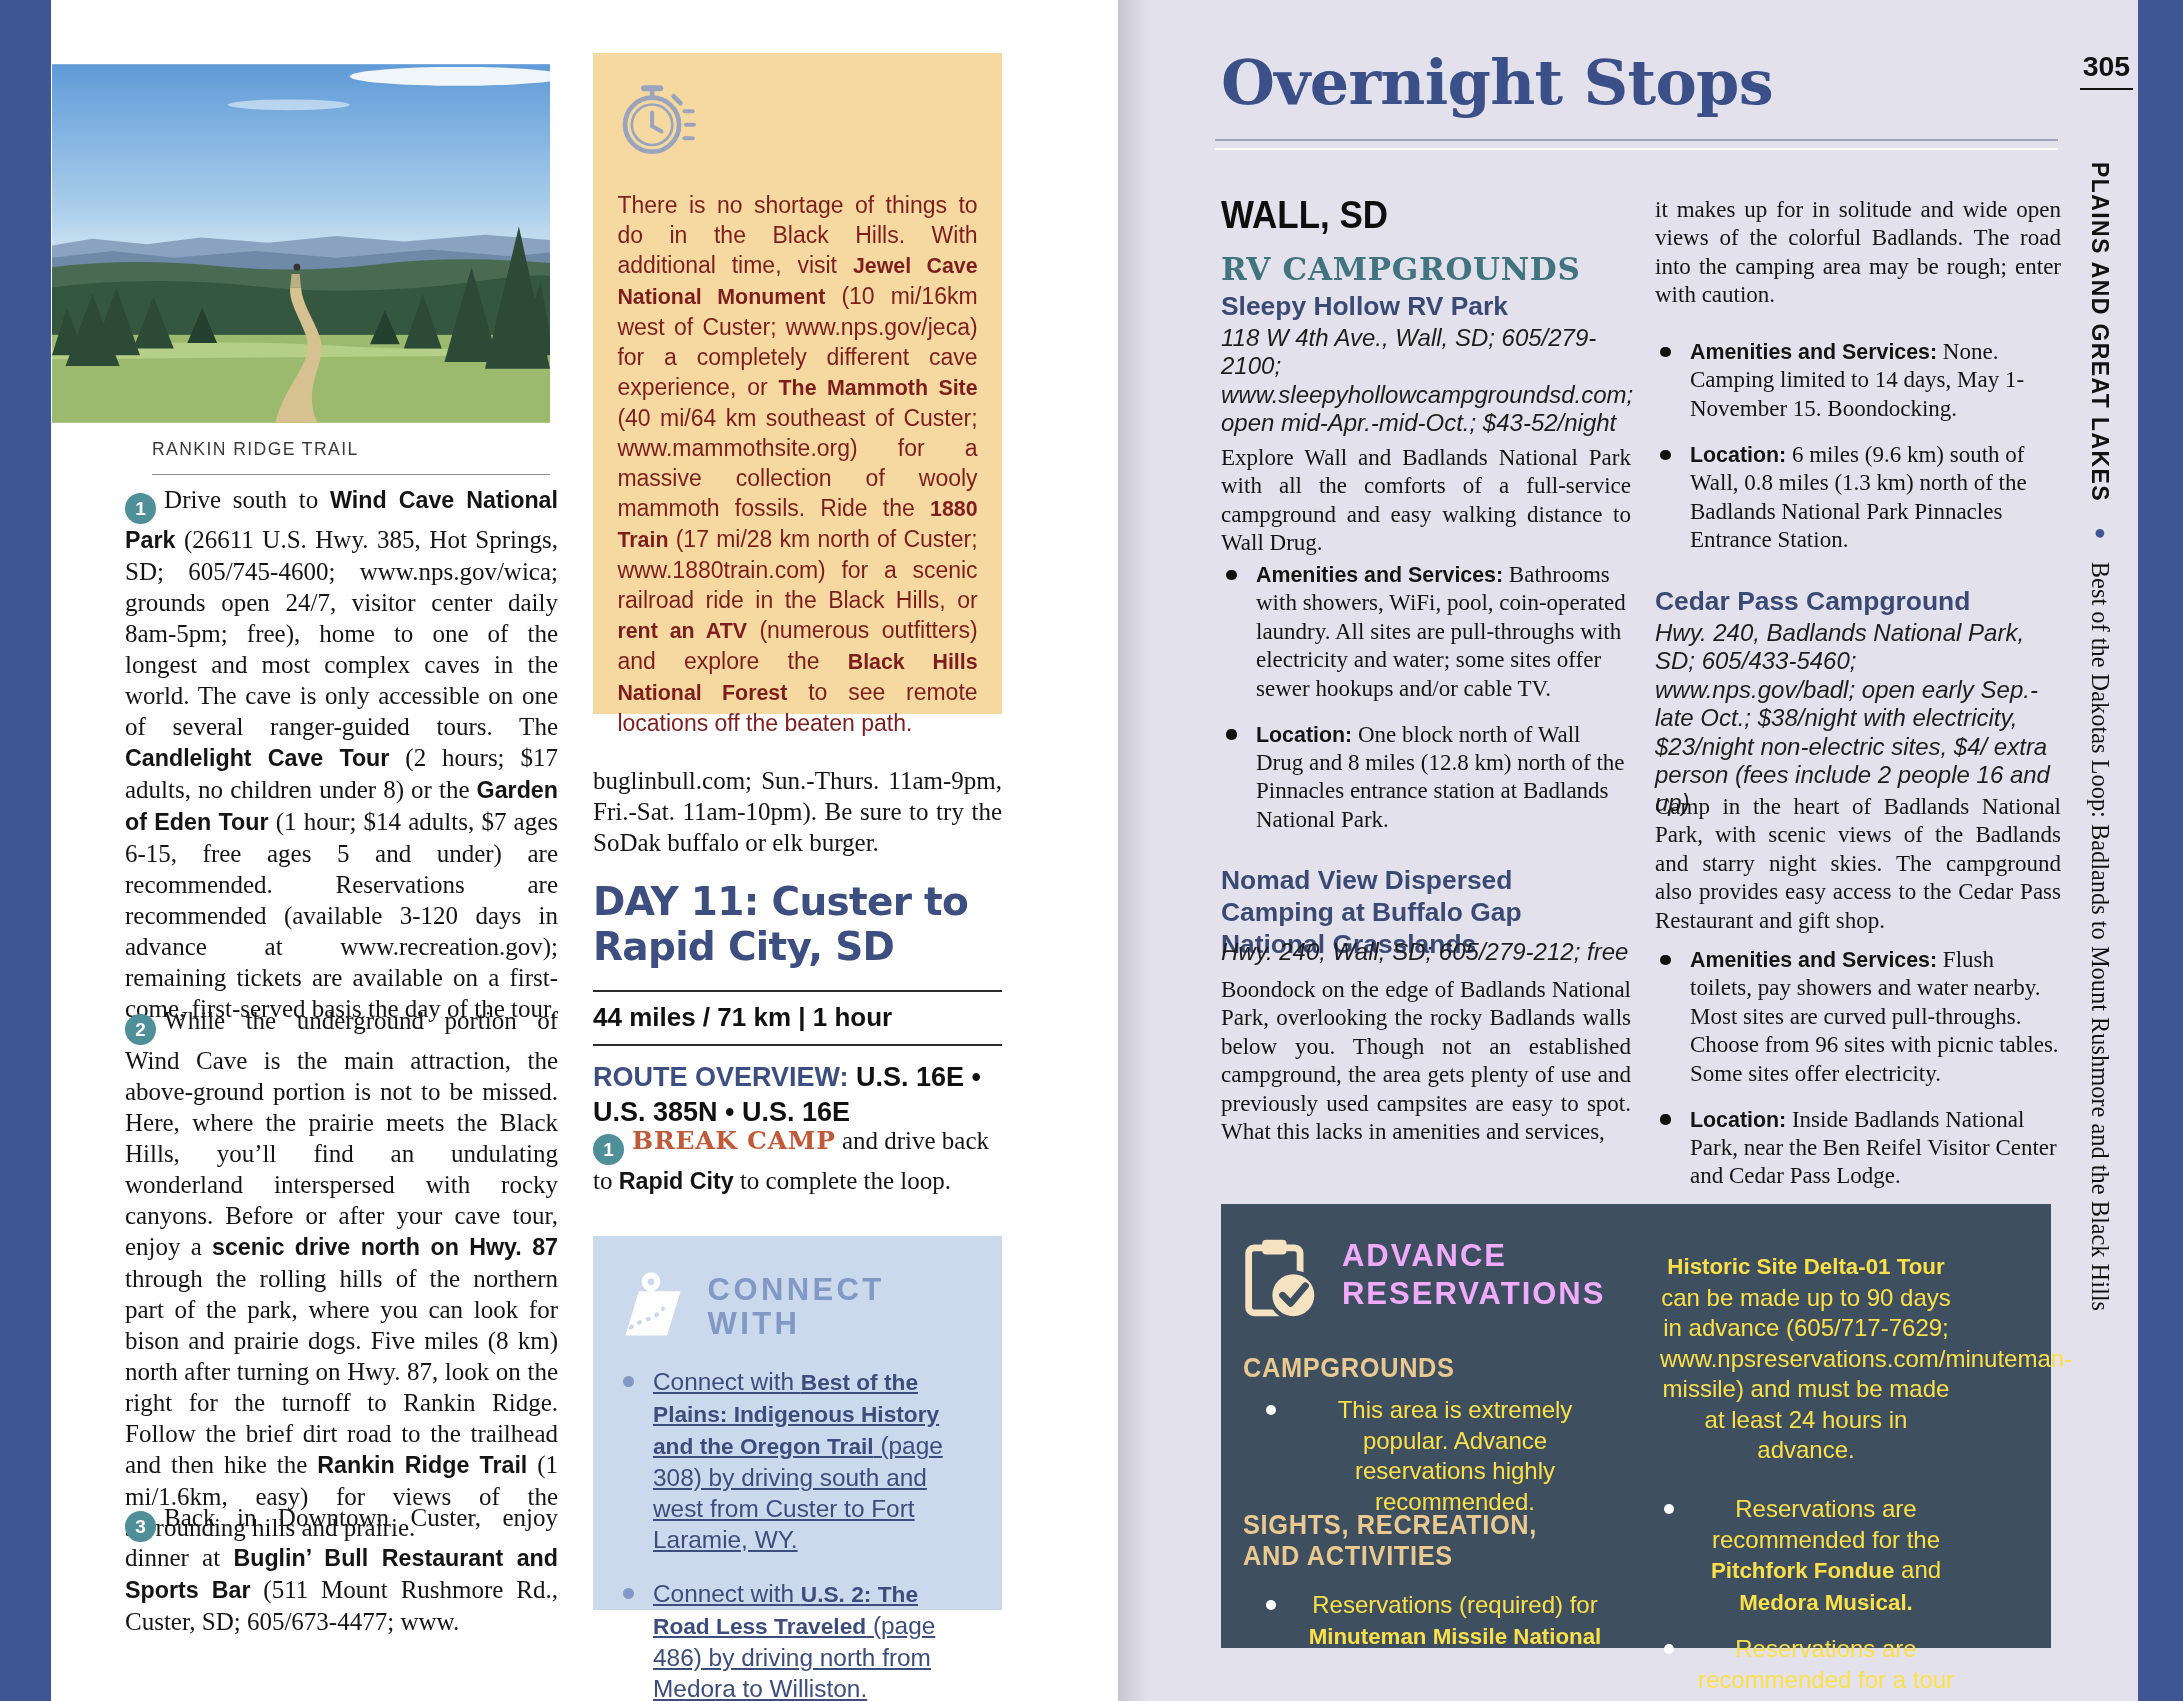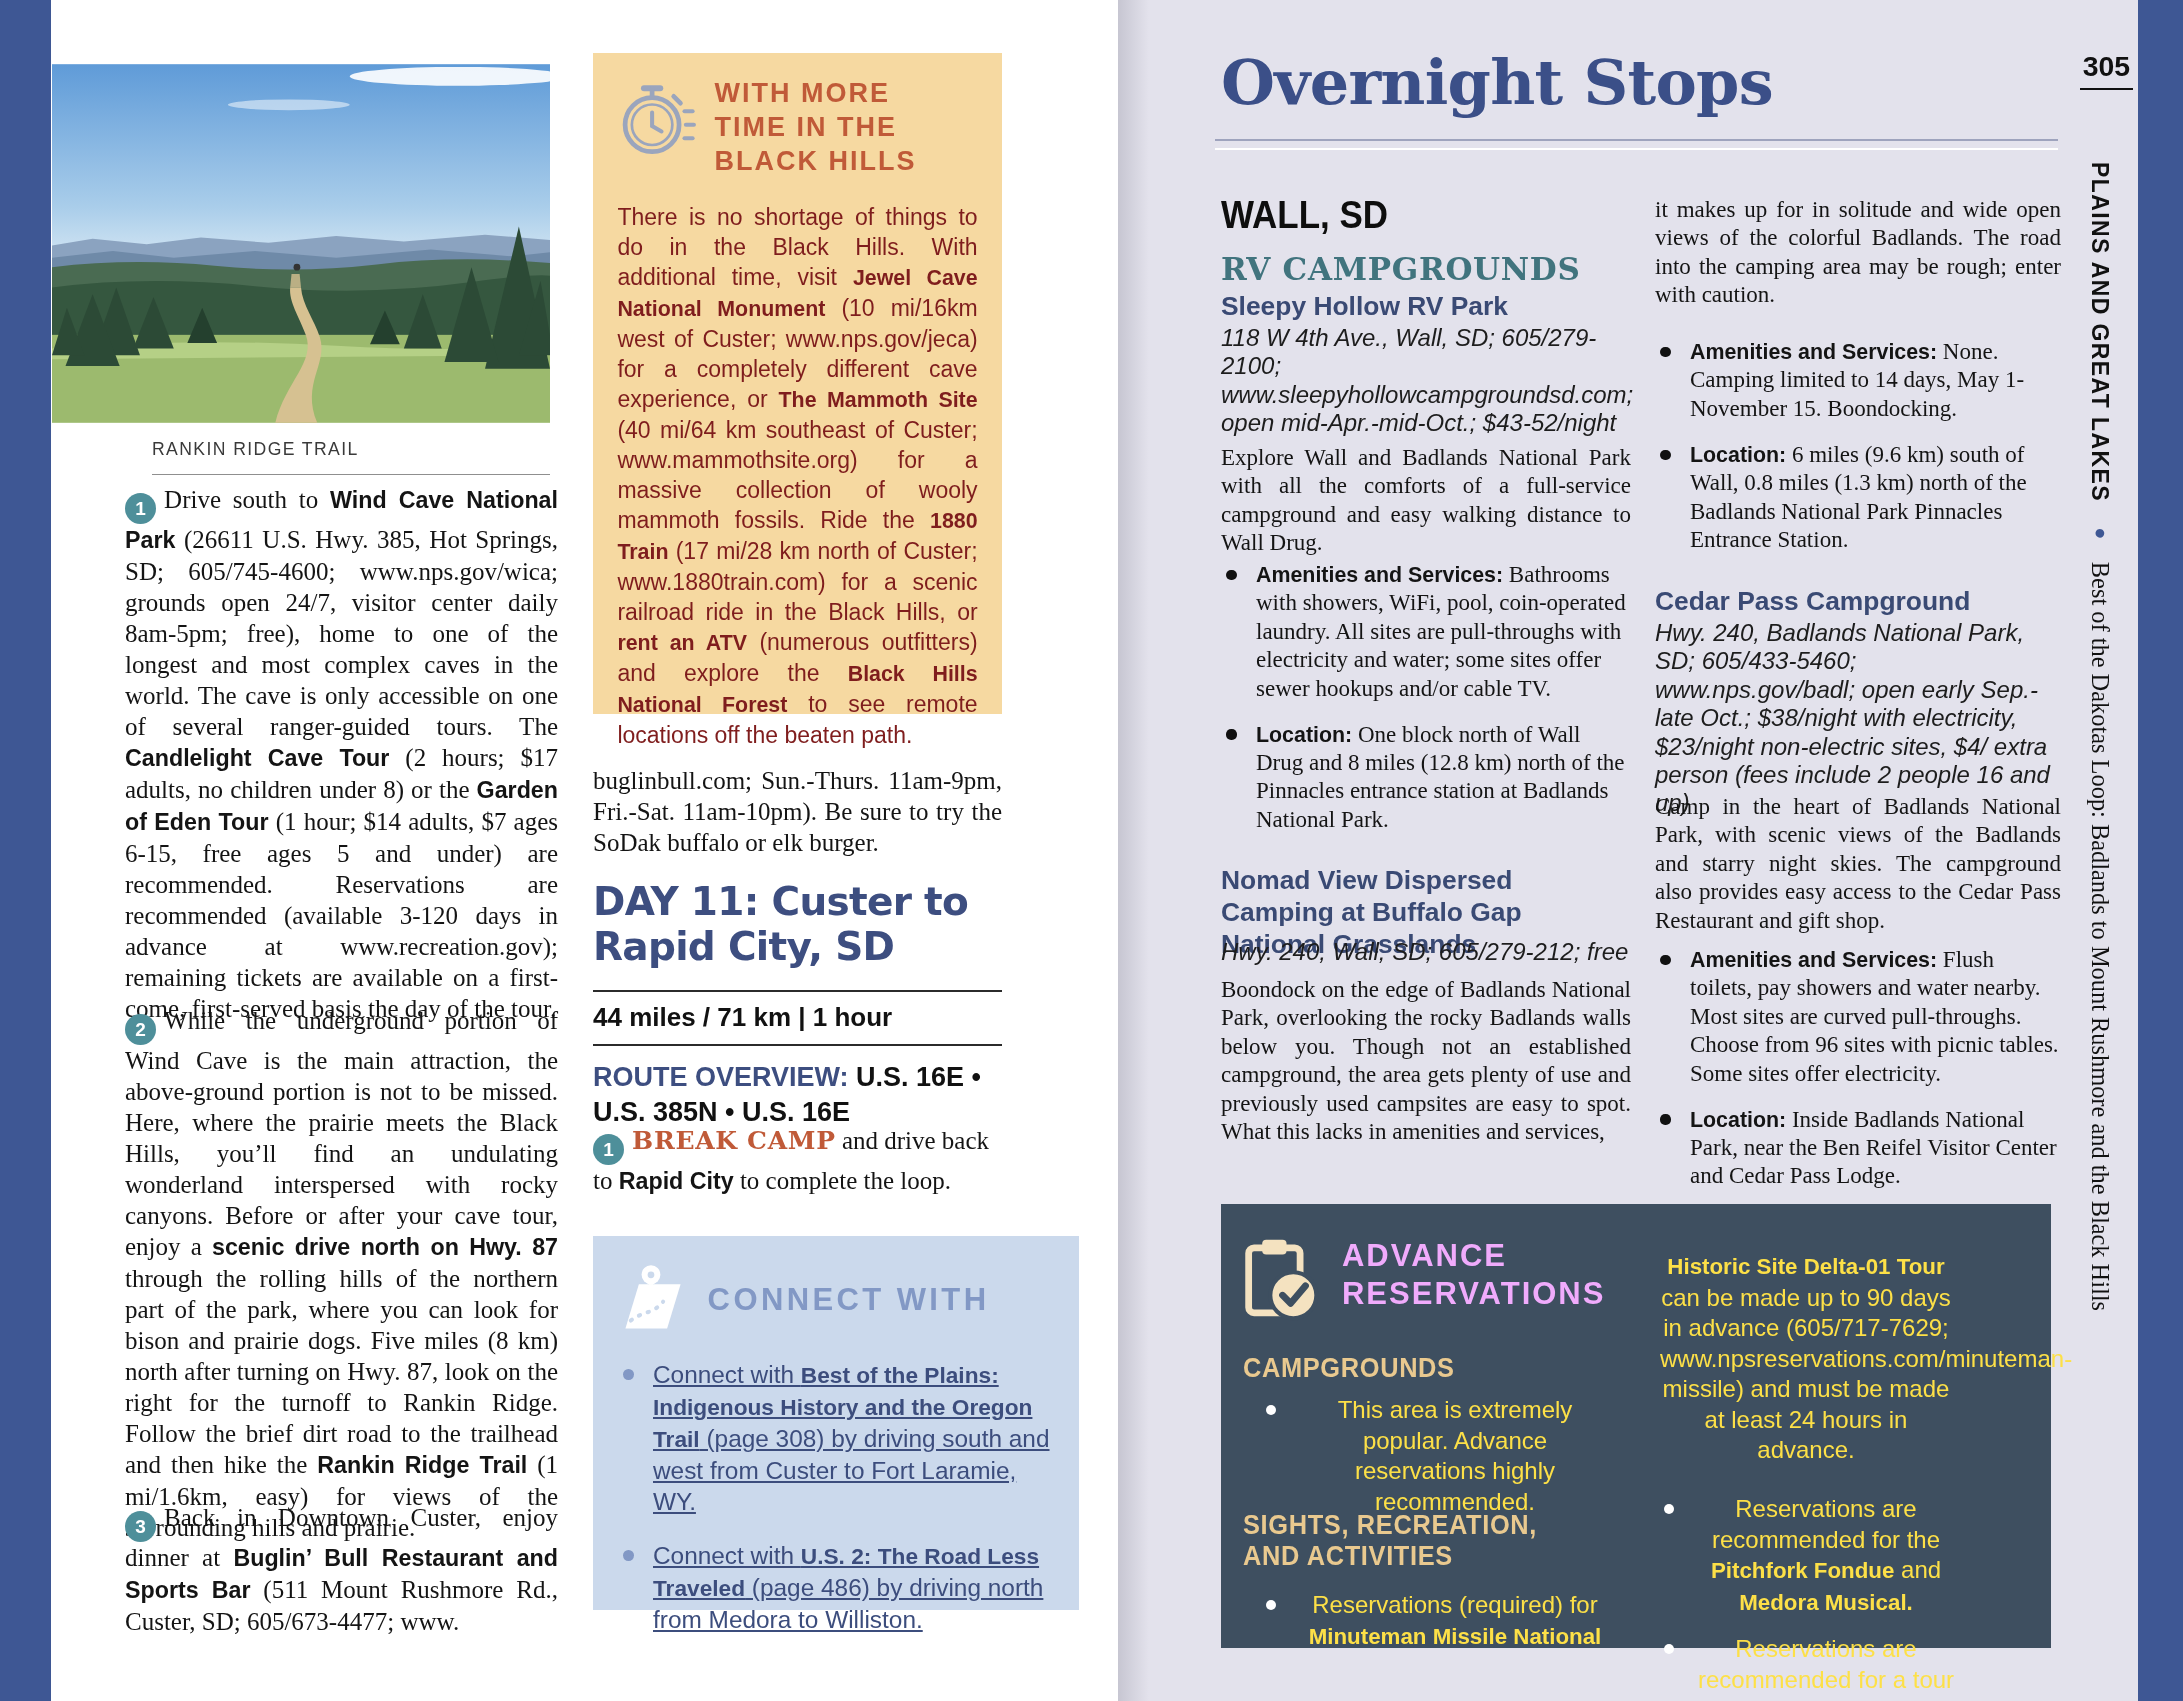--- a/index.html
+++ b/index.html
@@ -43,21 +43,21 @@
   .tan-title{margin-left:16.2px;width:244px;font:bold 27px/34px "Liberation Sans",sans-serif;
              color:#c05a38;letter-spacing:2px;}
   .tan-body{margin-top:24.4px;font:23px/30px "Liberation Sans",sans-serif;text-align:justify;color:#7f1d1d;}
 
   .day-head{font:bold 39px/45px "DejaVu Sans",sans-serif;color:#3d4e80;letter-spacing:-0.7px;}
   .mini-rule{height:2px;background:#2b2b2b;}
   .distance{font:bold 26px/31px "Liberation Sans",sans-serif;color:#111;}
   .route{font:bold 27px/35px "Liberation Sans",sans-serif;}
   .camp{font:25px/32.5px "Liberation Serif",serif;color:#141414;}
 
-  .connect-box{left:593px;top:1236px;width:486px;height:374px;background:#cbd9ec;box-sizing:border-box;padding:28px 23px;}
+  .connect-box{left:593px;top:1236px;width:409px;height:374px;background:#cbd9ec;box-sizing:border-box;padding:35px 23px;}
   .connect-head{display:flex;align-items:center;}
   .connect-title{margin-left:17.6px;font:bold 31px/34px "Liberation Sans",sans-serif;color:#8298c5;letter-spacing:3.4px;}
   .connect-list{list-style:none;margin:23px 0 0 0;padding:0;font:24.4px/31px "Liberation Sans",sans-serif;color:#3c4d7d;text-decoration:underline;}
   .connect-list li{position:relative;padding-left:37px;margin-bottom:23px;}
   .connect-list li::before{content:"";position:absolute;left:6.8px;top:10.2px;width:10.8px;height:10.8px;
                            border-radius:50%;background:#8298c5;}
 
   
   .ov-title{left:1221px;top:49px;font:bold 62px/68px "DejaVu Serif",serif;color:#3b4f88;letter-spacing:-0.7px;}
   .rule-a{left:1215px;top:139px;width:843px;height:2px;background:#9ea3bd;}
@@ -158,21 +158,20 @@
             <path d="M52 54 L52 74 L66 82" stroke-width="6"></path>
             <path d="M40 18 L64 18" stroke-width="9"></path>
             <path d="M52 18 L52 30"></path>
             <path d="M84 30 L94 40"></path>
             <path d="M100 52 L112 52" stroke-width="6" stroke-dasharray="12 10"></path>
             <path d="M102 72 L118 72" stroke-width="6" stroke-dasharray="12 10"></path>
             <path d="M100 92 L112 92" stroke-width="6" stroke-dasharray="12 10"></path>
           </g>
         </svg>
       </span>
-      <div class="tan-title">WITH MORE TIME IN THE BLACK HILLS</div>
     </div>
     <div class="tan-body"><span>There is no shortage of things to do in the Black Hills. With additional time, visit </span><span class="b">Jewel Cave National Monument</span><span> (10 mi/16km west of Custer; www.nps.gov/jeca) for a completely different cave experience, or </span><span class="b">The Mammoth Site</span><span> (40 mi/64 km southeast of Custer; www.mammothsite.org) for a massive collection of wooly mammoth fossils. Ride the </span><span class="b">1880 Train</span><span> (17 mi/28 km north of Custer; www.1880train.com) for a scenic railroad ride in the Black Hills, or </span><span class="b">rent an ATV</span><span> (numerous outfitters) and explore the </span><span class="b">Black Hills National Forest</span><span> to see remote locations off the beaten path.</span></div>
   </div>
 
   <div class="abs col2 serif-body" style="top:765px;">buglinbull.com; Sun.-Thurs. 11am-9pm, Fri.-Sat. 11am-10pm). Be sure to try the SoDak buffalo or elk burger.</div>
 
   <div class="abs col2 day-head" style="top:879px;">DAY 11: Custer to Rapid City, SD</div>
   <div class="abs col2 mini-rule" style="top:990px;"></div>
   <div class="abs col2 distance" style="top:1002px;">44 miles / 71 km | 1 hour</div>
   <div class="abs col2 mini-rule" style="top:1044px;"></div>

